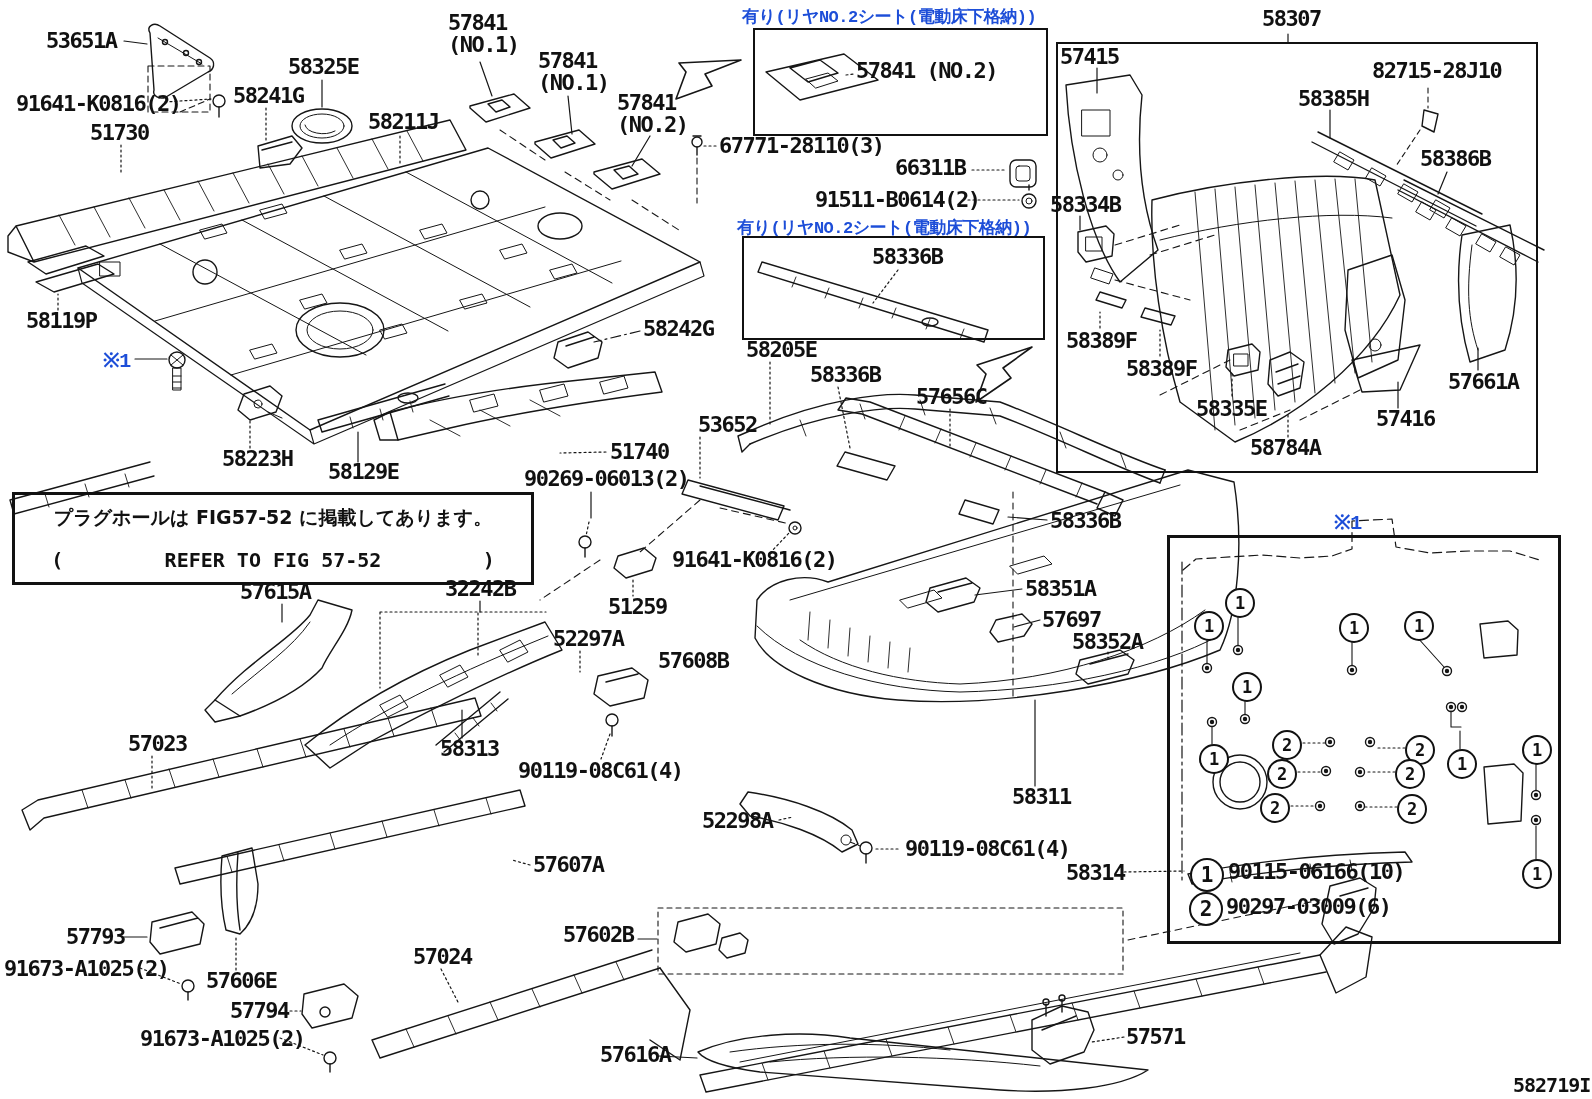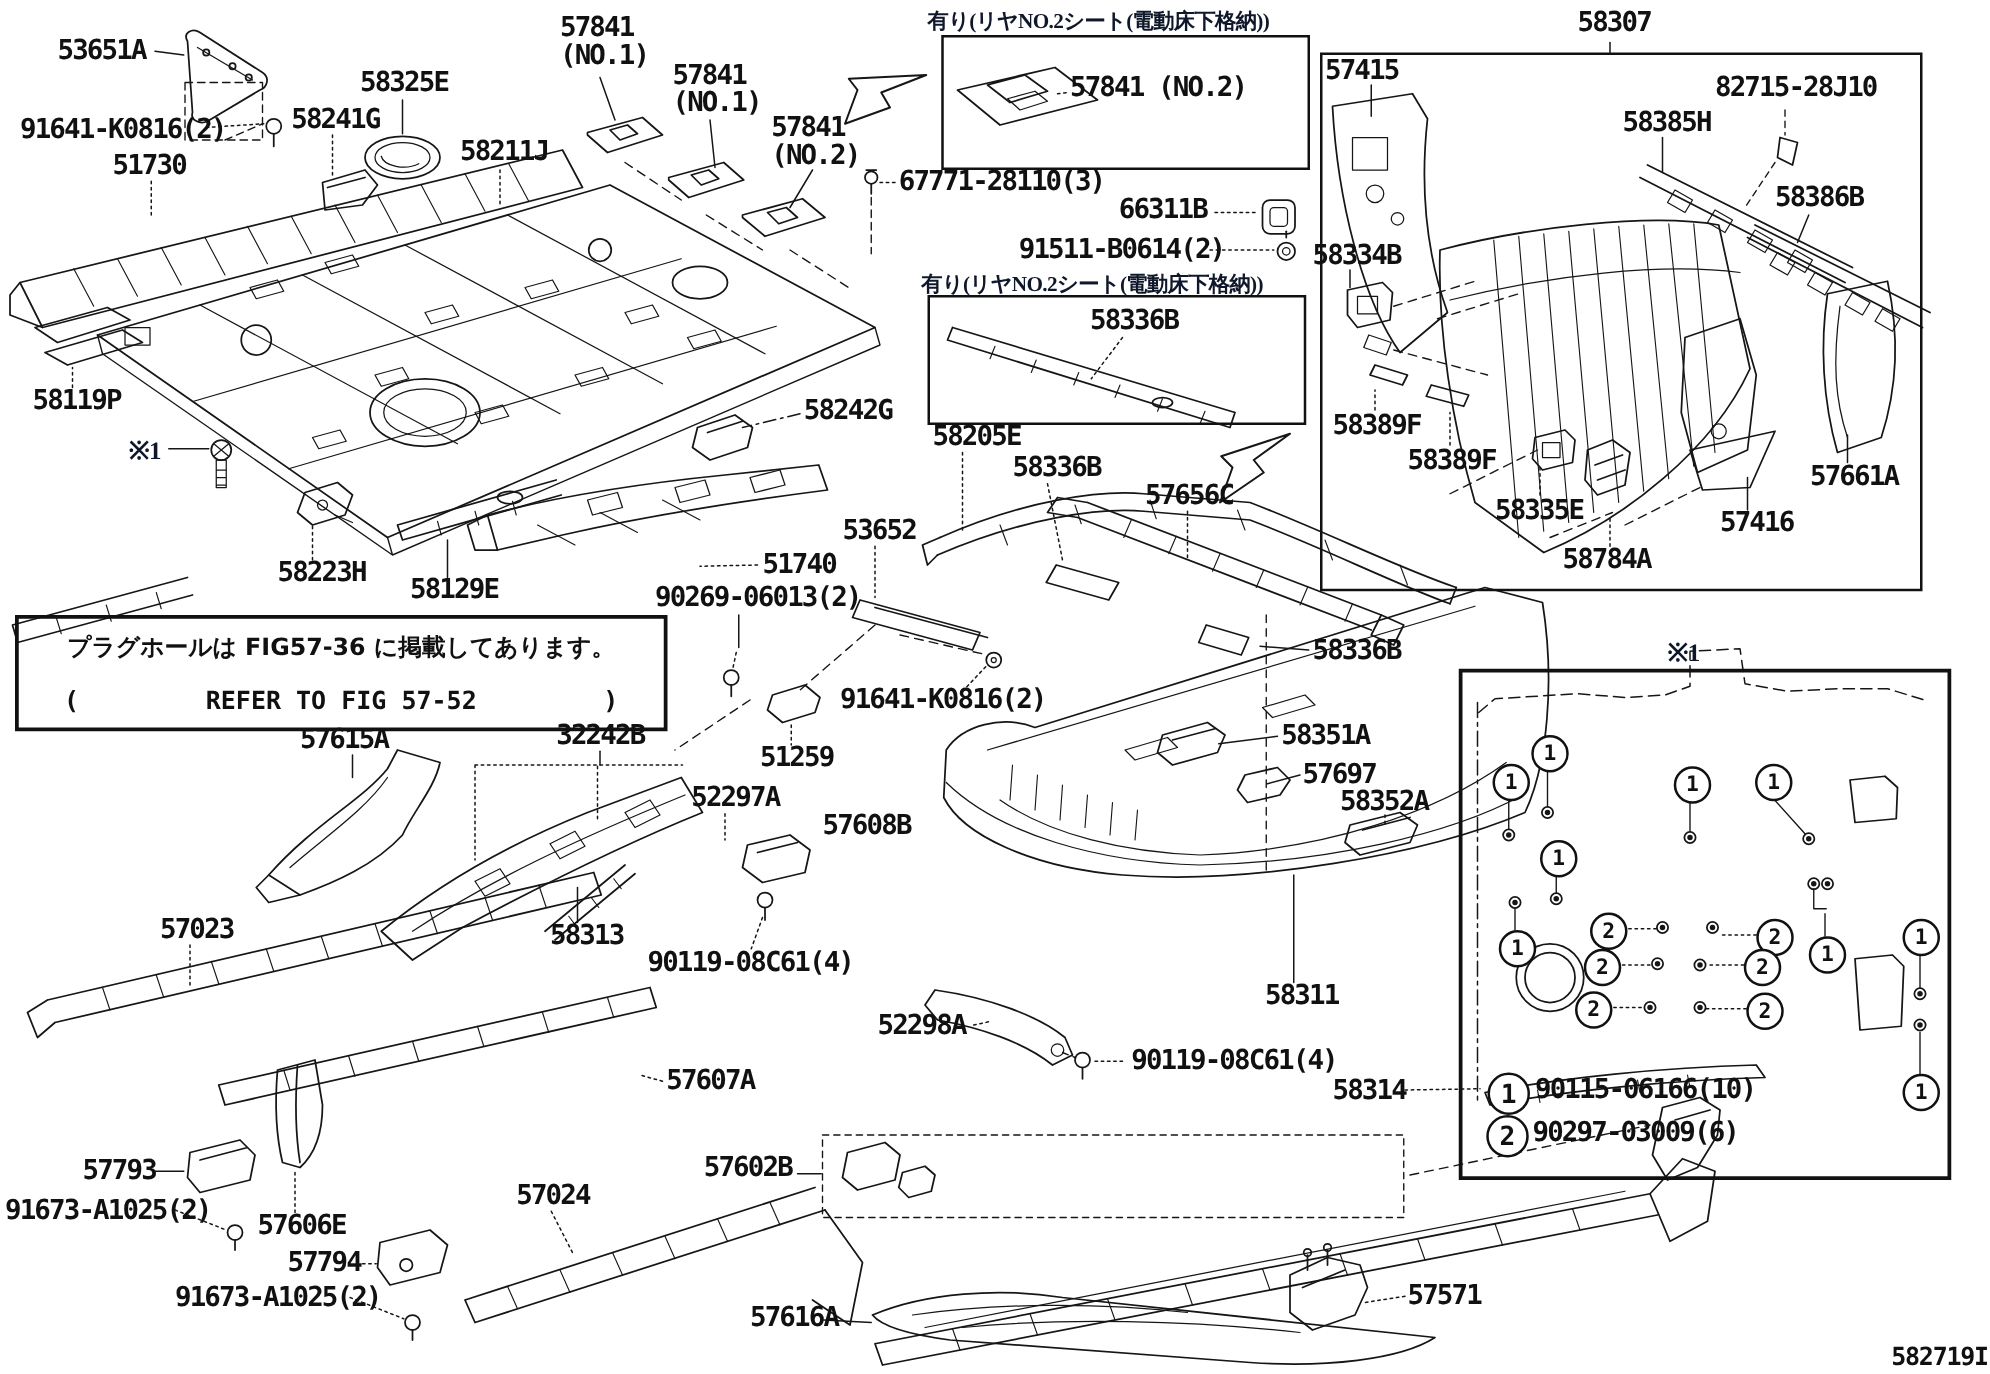--- a/index.html
+++ b/index.html
@@ -1,22 +1,22 @@
 <!DOCTYPE html>
 <html><head>
 <meta charset="utf-8">
 <style>
   html,body{margin:0;padding:0;background:#ffffff;}
   .stage{position:relative;width:1592px;height:1099px;background:#fff;overflow:hidden;
          font-family:"DejaVu Sans Mono",monospace;color:#111;}
   svg.art{position:absolute;left:0;top:0;}
   .lbl{position:absolute;font-weight:bold;font-size:22px;line-height:1.02;
        letter-spacing:-1.5px;white-space:pre-line;color:#111;}
-  .jp{position:absolute;font-family:Liberation Serif, serif;font-weight:bold;
-      font-size:17px;letter-spacing:-0.5px;color:#0f172a;white-space:nowrap;}
+  .jp{position:absolute;font-family:Liberation Mono, monospace;font-weight:bold;
+      font-size:17px;letter-spacing:-0.5px;color:#1d4ed8;white-space:nowrap;}
   .callout{position:absolute;border:2px solid #111;background:transparent;}
   .refbox{position:absolute;border:3px solid #111;}
   .phbox{position:absolute;border:3px solid #111;display:flex;flex-direction:column;
          justify-content:space-around;align-items:center;padding:2px 6px;}
   .phbox .ja{font-family:"DejaVu Sans",sans-serif;font-weight:bold;font-size:19px;white-space:nowrap;}
   .phbox .en{font-family:"DejaVu Sans",sans-serif;font-size:18px;letter-spacing:0.5px;white-space:nowrap;}
   .phbox .ref{width:88%;display:flex;justify-content:space-between;align-items:center;
               font-weight:bold;font-size:20px;letter-spacing:0;}
   .marker{position:absolute;width:26px;height:26px;border:2px solid #111;border-radius:50%;
           background:#fff;display:flex;align-items:center;justify-content:center;
@@ -330,21 +330,21 @@
   <div class="jp" style="left:737px;top:216px;">有り(リヤNO.2シート(電動床下格納))</div>
   <div class="callout" style="left:742px;top:236px;width:299px;height:100px;"></div>
   <div class="lbl" style="left:872px;top:246px;">58336B</div>
 
   <div class="callout" style="left:1056px;top:42px;width:478px;height:427px;"></div>
 
   <div class="jp" style="left:1334px;top:508px;font-size:20px;">※1</div>
   <div class="refbox" style="left:1167px;top:535px;width:388px;height:403px;"></div>
 
   <div class="phbox" style="left:12px;top:492px;width:504px;height:83px;">
-    <div class="ja">プラグホールは FIG57-36 に掲載してあります。</div>
+    <div class="ja">プラグホールは FIG57-52 に掲載してあります。</div>
     <div class="ref">
       <span>(</span>
       <span>REFER TO FIG 57-52</span>
       <span>)</span>
     </div>
   </div>
 
   <div class="lbl" style="left:46px;top:30px;">53651A</div>
   <div class="lbl" style="left:16px;top:93px;">91641-K0816(2)</div>
   <div class="lbl" style="left:90px;top:122px;">51730</div>
@@ -374,21 +374,21 @@
   <div class="lbl" style="left:1376px;top:408px;">57416</div>
   <div class="lbl" style="left:1250px;top:437px;">58784A</div>
 
   <div class="lbl" style="left:26px;top:310px;">58119P</div>
   <div class="jp" style="left:103px;top:346px;font-size:20px;">※1</div>
   <div class="lbl" style="left:222px;top:448px;">58223H</div>
   <div class="lbl" style="left:328px;top:461px;">58129E</div>
   <div class="lbl" style="left:643px;top:318px;">58242G</div>
   <div class="lbl" style="left:610px;top:441px;">51740</div>
   <div class="lbl" style="left:524px;top:468px;">90269-06013(2)</div>
-  <div class="lbl" style="left:674px;top:414px;">53652</div>
+  <div class="lbl" style="left:698px;top:414px;">53652</div>
   <div class="lbl" style="left:672px;top:549px;">91641-K0816(2)</div>
   <div class="lbl" style="left:608px;top:596px;">51259</div>
 
   <div class="lbl" style="left:746px;top:339px;">58205E</div>
   <div class="lbl" style="left:810px;top:364px;">58336B</div>
   <div class="lbl" style="left:916px;top:386px;">57656C</div>
   <div class="lbl" style="left:1050px;top:510px;">58336B</div>
   <div class="lbl" style="left:1025px;top:578px;">58351A</div>
   <div class="lbl" style="left:1042px;top:609px;">57697</div>
   <div class="lbl" style="left:1072px;top:631px;">58352A</div>

